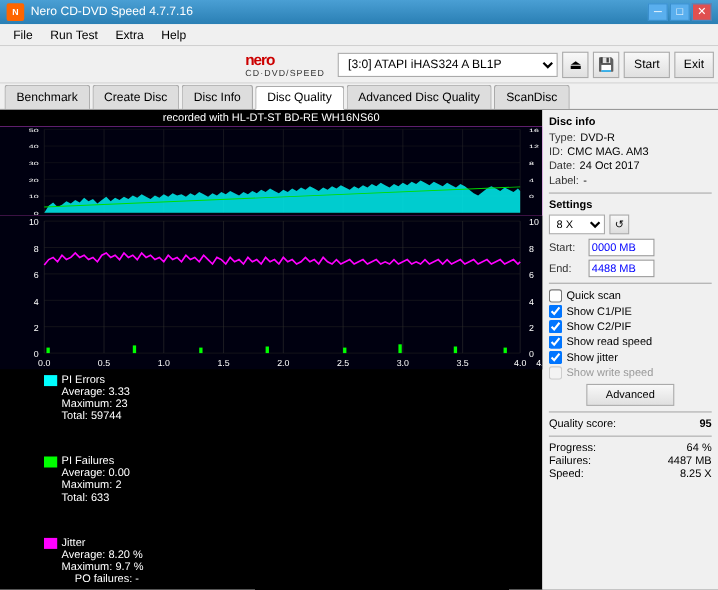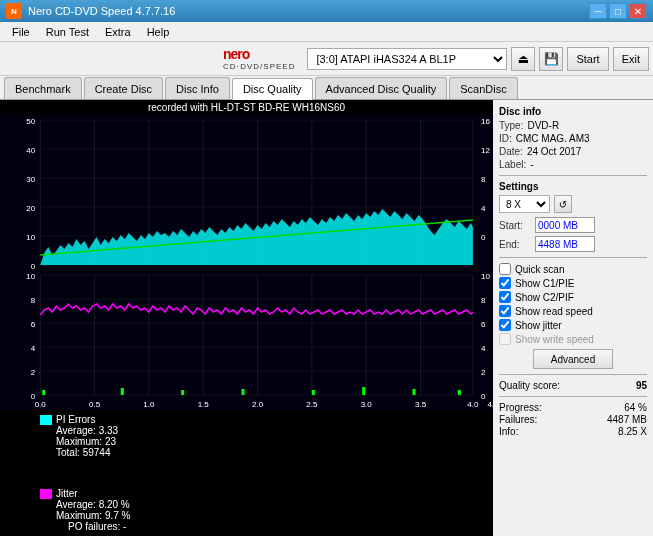--- a/index.html
+++ b/index.html
@@ -458,20 +458,35 @@
           <span style="color:white; font-size:10px;"><span>Average:</span> <span>3.33</span></span>
         </div>
         <div class="legend-stat">
           <span style="color:white; font-size:10px;"><span>Maximum:</span> <span>23</span></span>
         </div>
         <div class="legend-stat">
           <span style="color:white; font-size:10px;"><span>Total:</span> <span>59744</span></span>
         </div>
       </div>
 
+      <div>
+        <div class="legend-title">
+          <div class="legend-color-box" style="background:#00ff00;"></div>
+          <span style="color:white; font-size:10px;">PI Failures</span>
+        </div>
+        <div class="legend-stat">
+          <span style="color:white; font-size:10px;"><span>Average:</span> <span>0.00</span></span>
+        </div>
+        <div class="legend-stat">
+          <span style="color:white; font-size:10px;"><span>Maximum:</span> <span>2</span></span>
+        </div>
+        <div class="legend-stat">
+          <span style="color:white; font-size:10px;"><span>Total:</span> <span>633</span></span>
+        </div>
+      </div>
 
       <div>
         <div class="legend-title">
           <div class="legend-color-box" style="background:#ff00ff;"></div>
           <span style="color:white; font-size:10px;">Jitter</span>
         </div>
         <div class="legend-stat">
           <span style="color:white; font-size:10px;"><span>Average:</span> <span>8.20 %</span></span>
         </div>
         <div class="legend-stat">
@@ -563,18 +578,18 @@
     <div class="progress-section">
       <div class="progress-row">
         <span>Progress:</span>
         <span>64 %</span>
       </div>
       <div class="progress-row">
         <span>Failures:</span>
         <span>4487 MB</span>
       </div>
       <div class="progress-row">
-        <span>Info:</span>
+        <span>Speed:</span>
         <span>8.25 X</span>
       </div>
     </div>
   </div>
 </div>
 
 </body></html>

